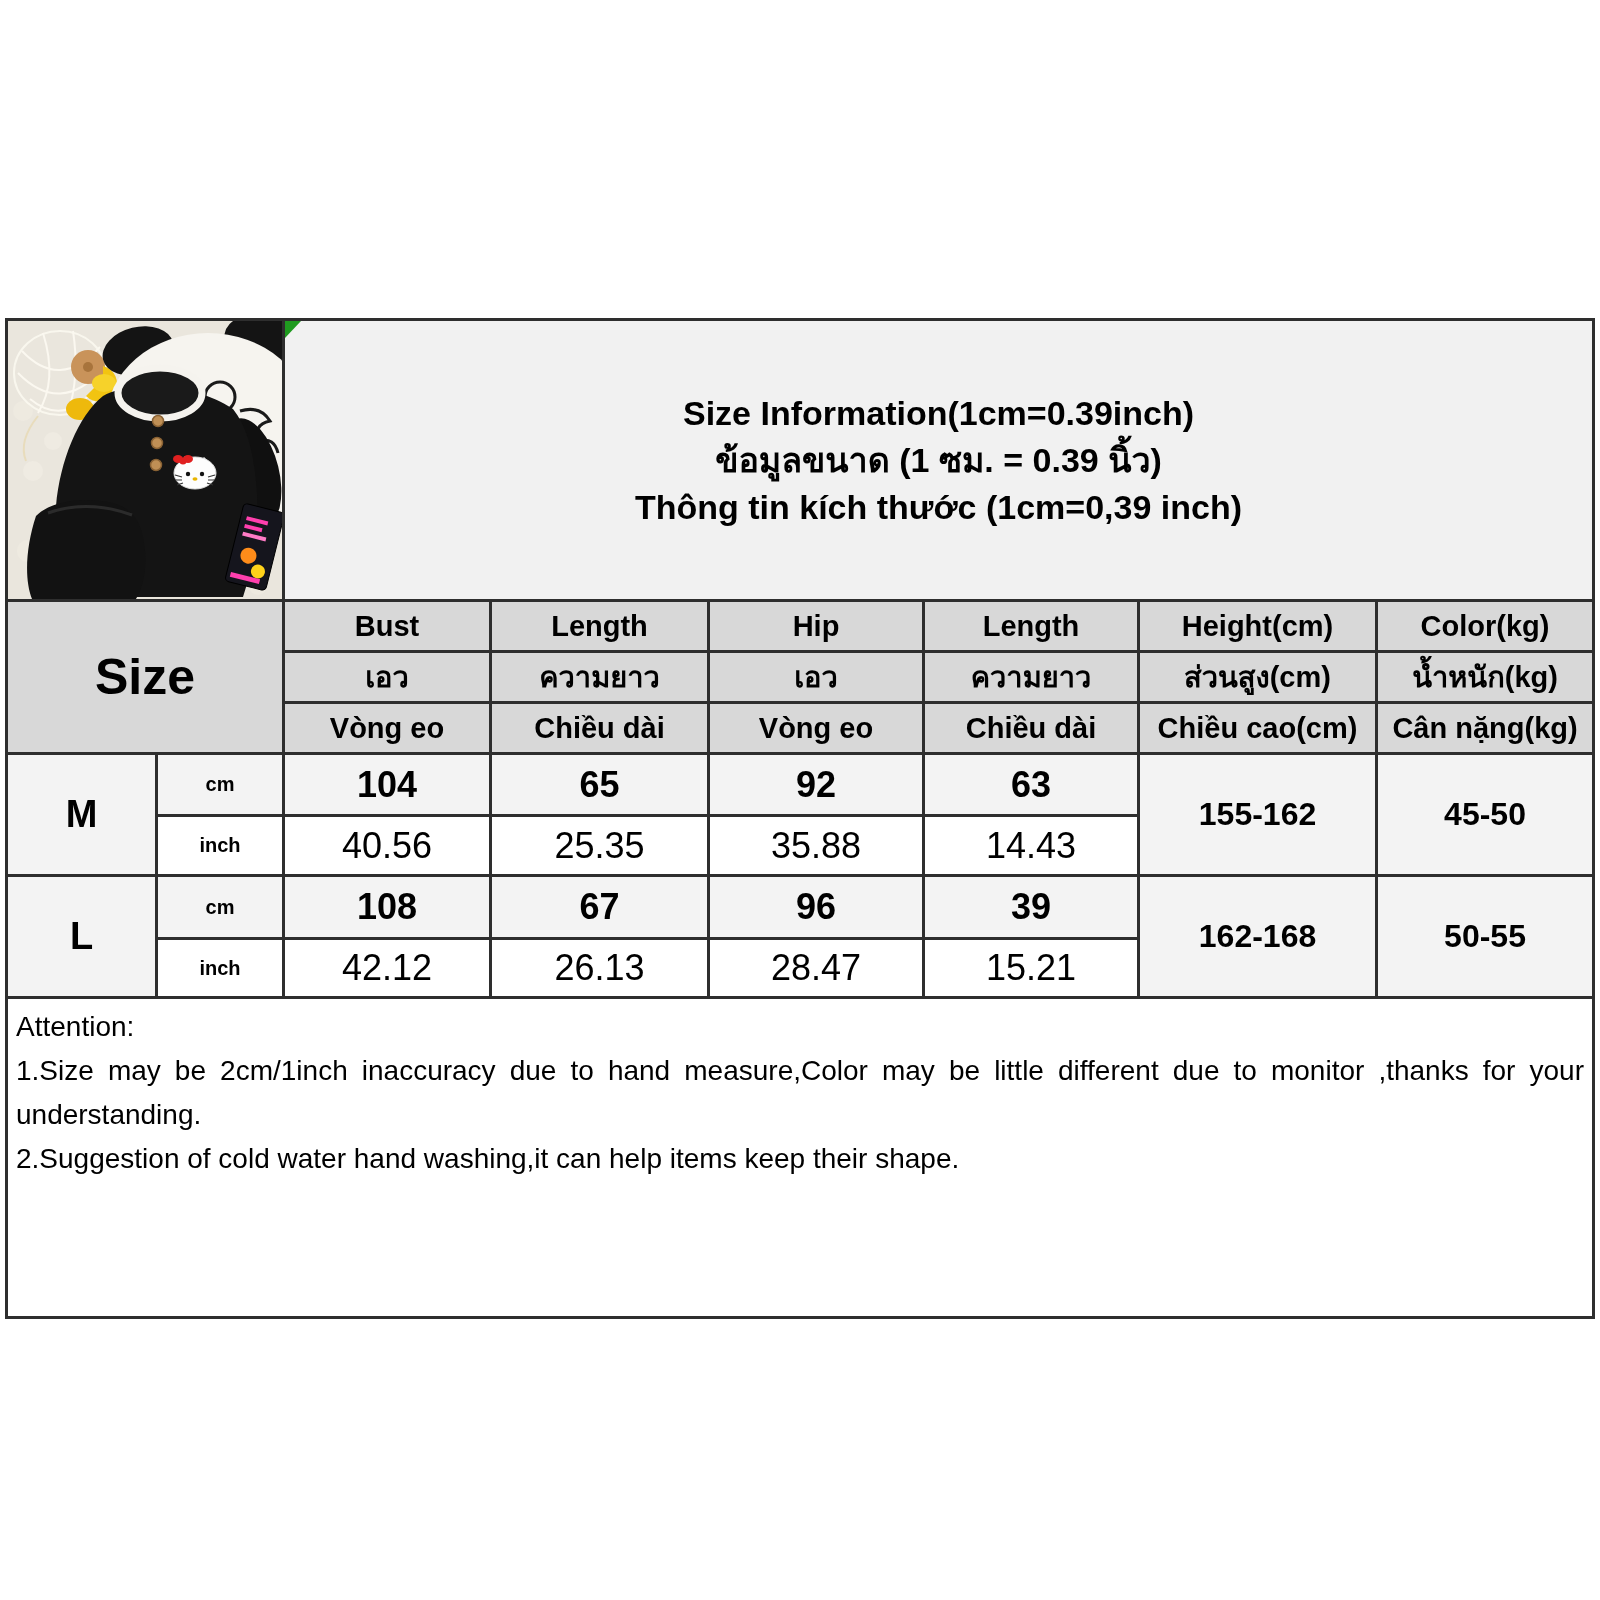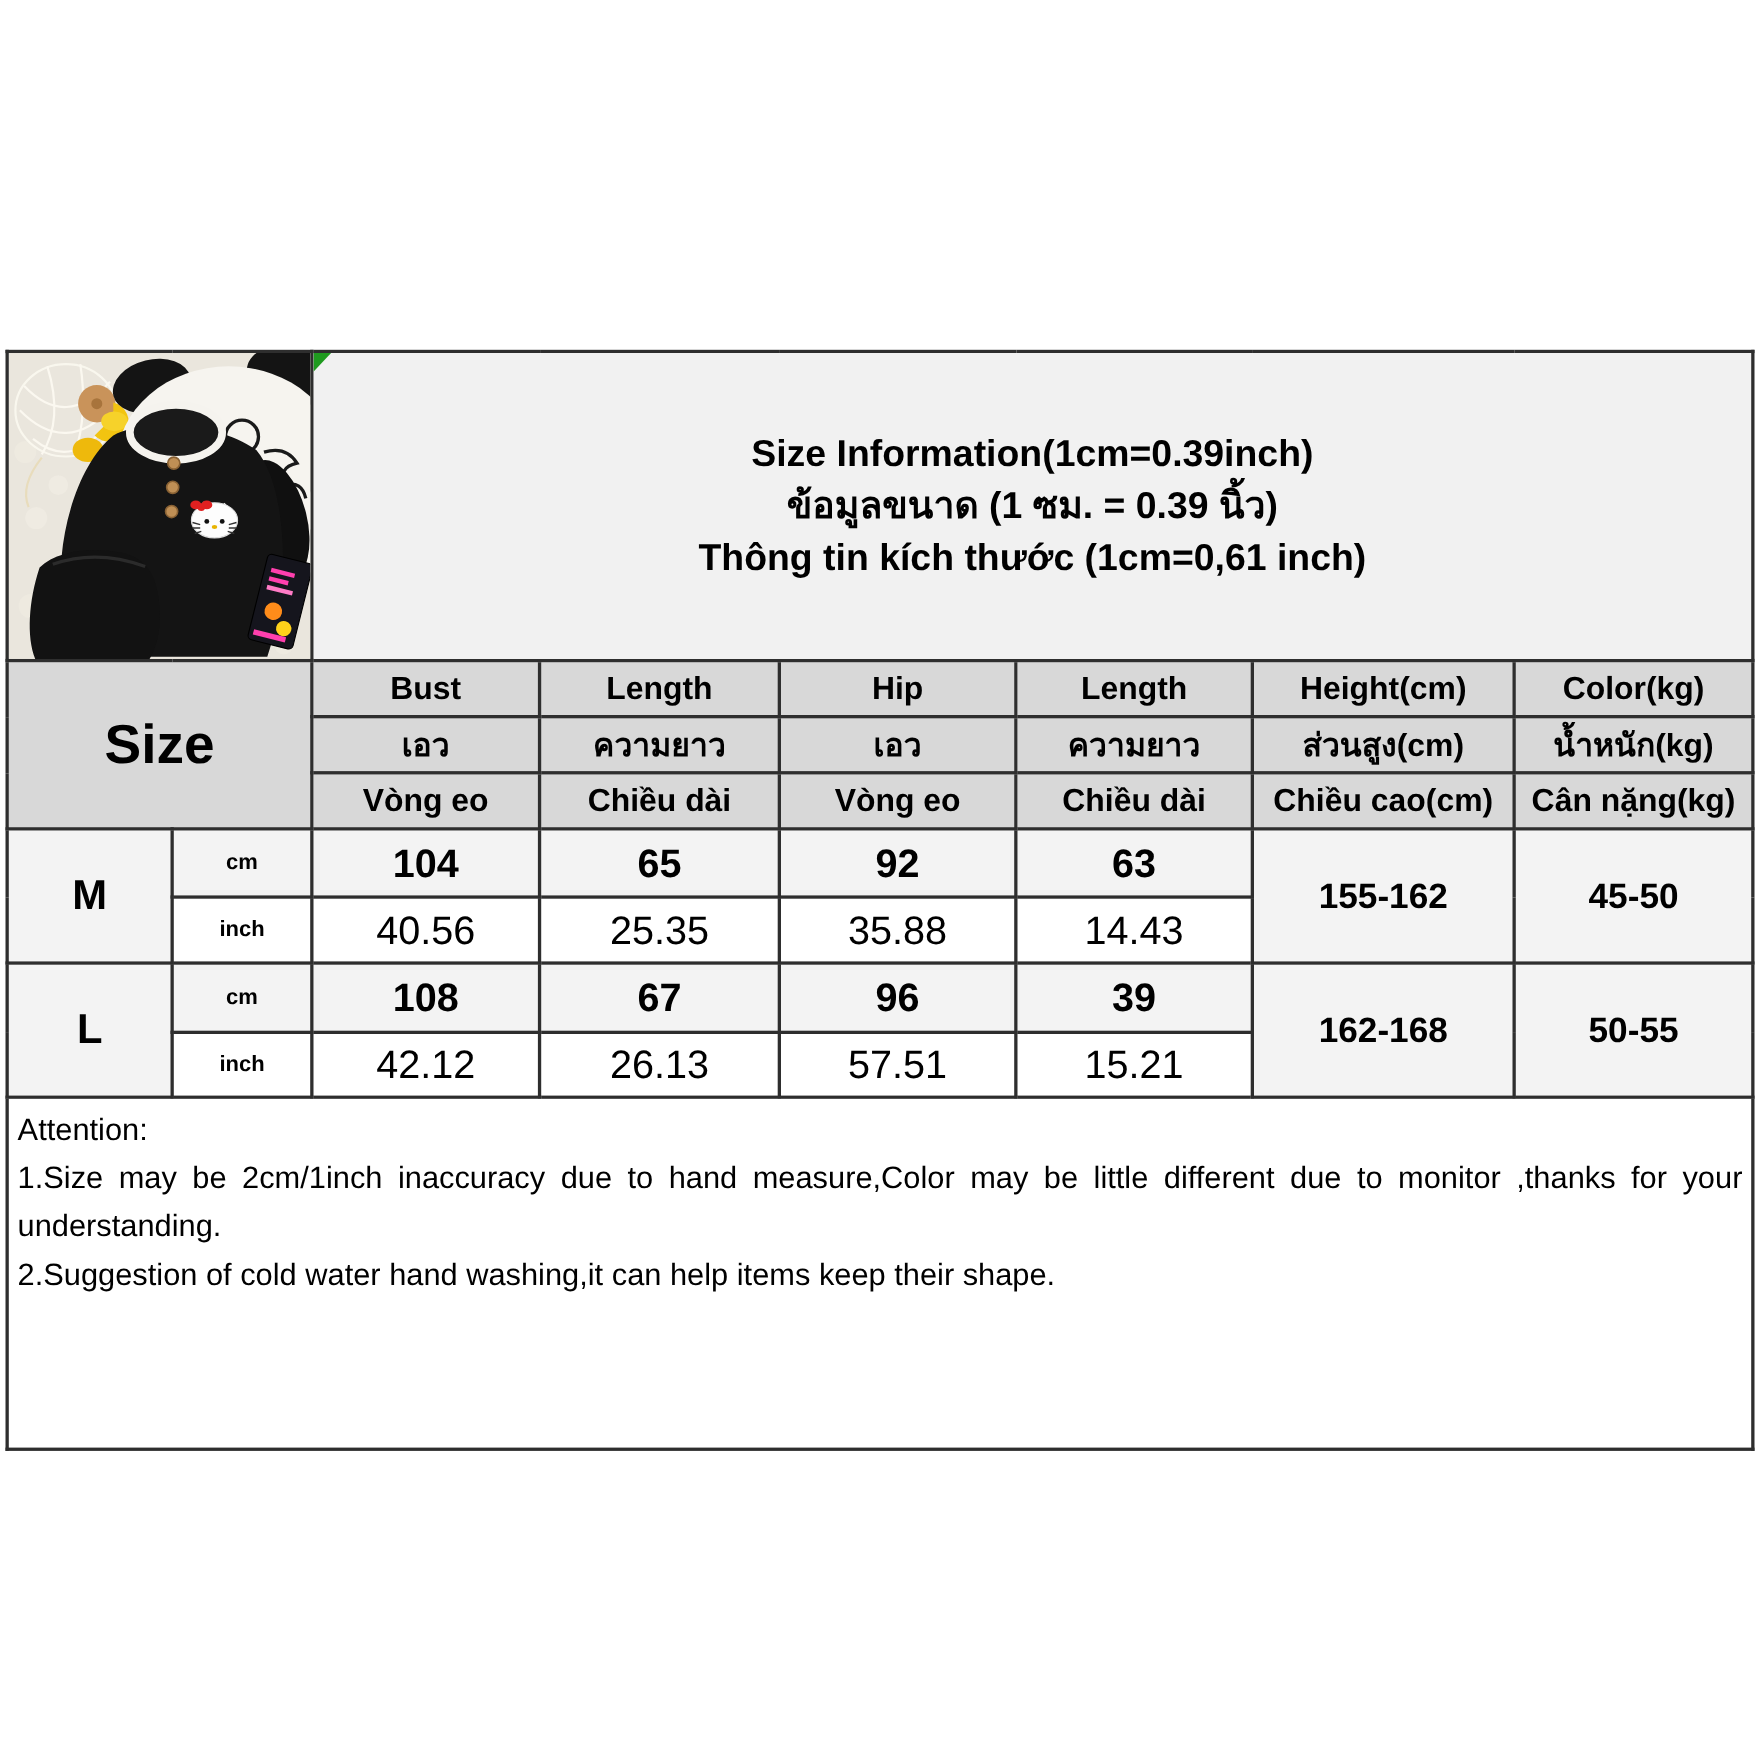--- a/index.html
+++ b/index.html
@@ -132,21 +132,21 @@
             <circle cx="243" cy="236" r="8" fill="#ff8c1a"></circle>
             <circle cx="256" cy="249" r="7" fill="#ffd21a"></circle>
             <rect x="230" y="256" width="30" height="5" fill="#ff3fae"></rect>
           </g>
         </svg>
       </td>
       <td colspan="6" class="title-cell">
         <span class="corner-marker"></span>
         <div class="title-line">Size Information(1cm=0.39inch)</div>
         <div class="title-line">ข้อมูลขนาด (1 ซม. = 0.39 นิ้ว)</div>
-        <div class="title-line">Thông tin kích thước (1cm=0,61 inch)</div>
+        <div class="title-line">Thông tin kích thước (1cm=0,39 inch)</div>
       </td>
     </tr>
 
     <tr class="r-head">
       <td colspan="2" rowspan="3" class="size-corner">Size</td>
       <td class="head-cell">Bust</td>
       <td class="head-cell">Length</td>
       <td class="head-cell">Hip</td>
       <td class="head-cell">Length</td>
       <td class="head-cell">Height(cm)</td>
@@ -194,21 +194,21 @@
       <td class="num-cm">67</td>
       <td class="num-cm">96</td>
       <td class="num-cm">39</td>
       <td rowspan="2" class="range-cell">162-168</td>
       <td rowspan="2" class="range-cell">50-55</td>
     </tr>
     <tr class="row-inch r7">
       <td class="unit-cell">inch</td>
       <td class="num-inch">42.12</td>
       <td class="num-inch">26.13</td>
-      <td class="num-inch">57.51</td>
+      <td class="num-inch">28.47</td>
       <td class="num-inch">15.21</td>
     </tr>
   </tbody>
     </table>
 
   <div class="attention">
     <div>Attention:</div>
     <div class="just">1.Size may be 2cm/1inch inaccuracy due to hand measure,Color may be little different due to monitor ,thanks for your understanding.</div>
     <div class="just">2.Suggestion of cold water hand washing,it can help items keep their shape.</div>
   </div>

